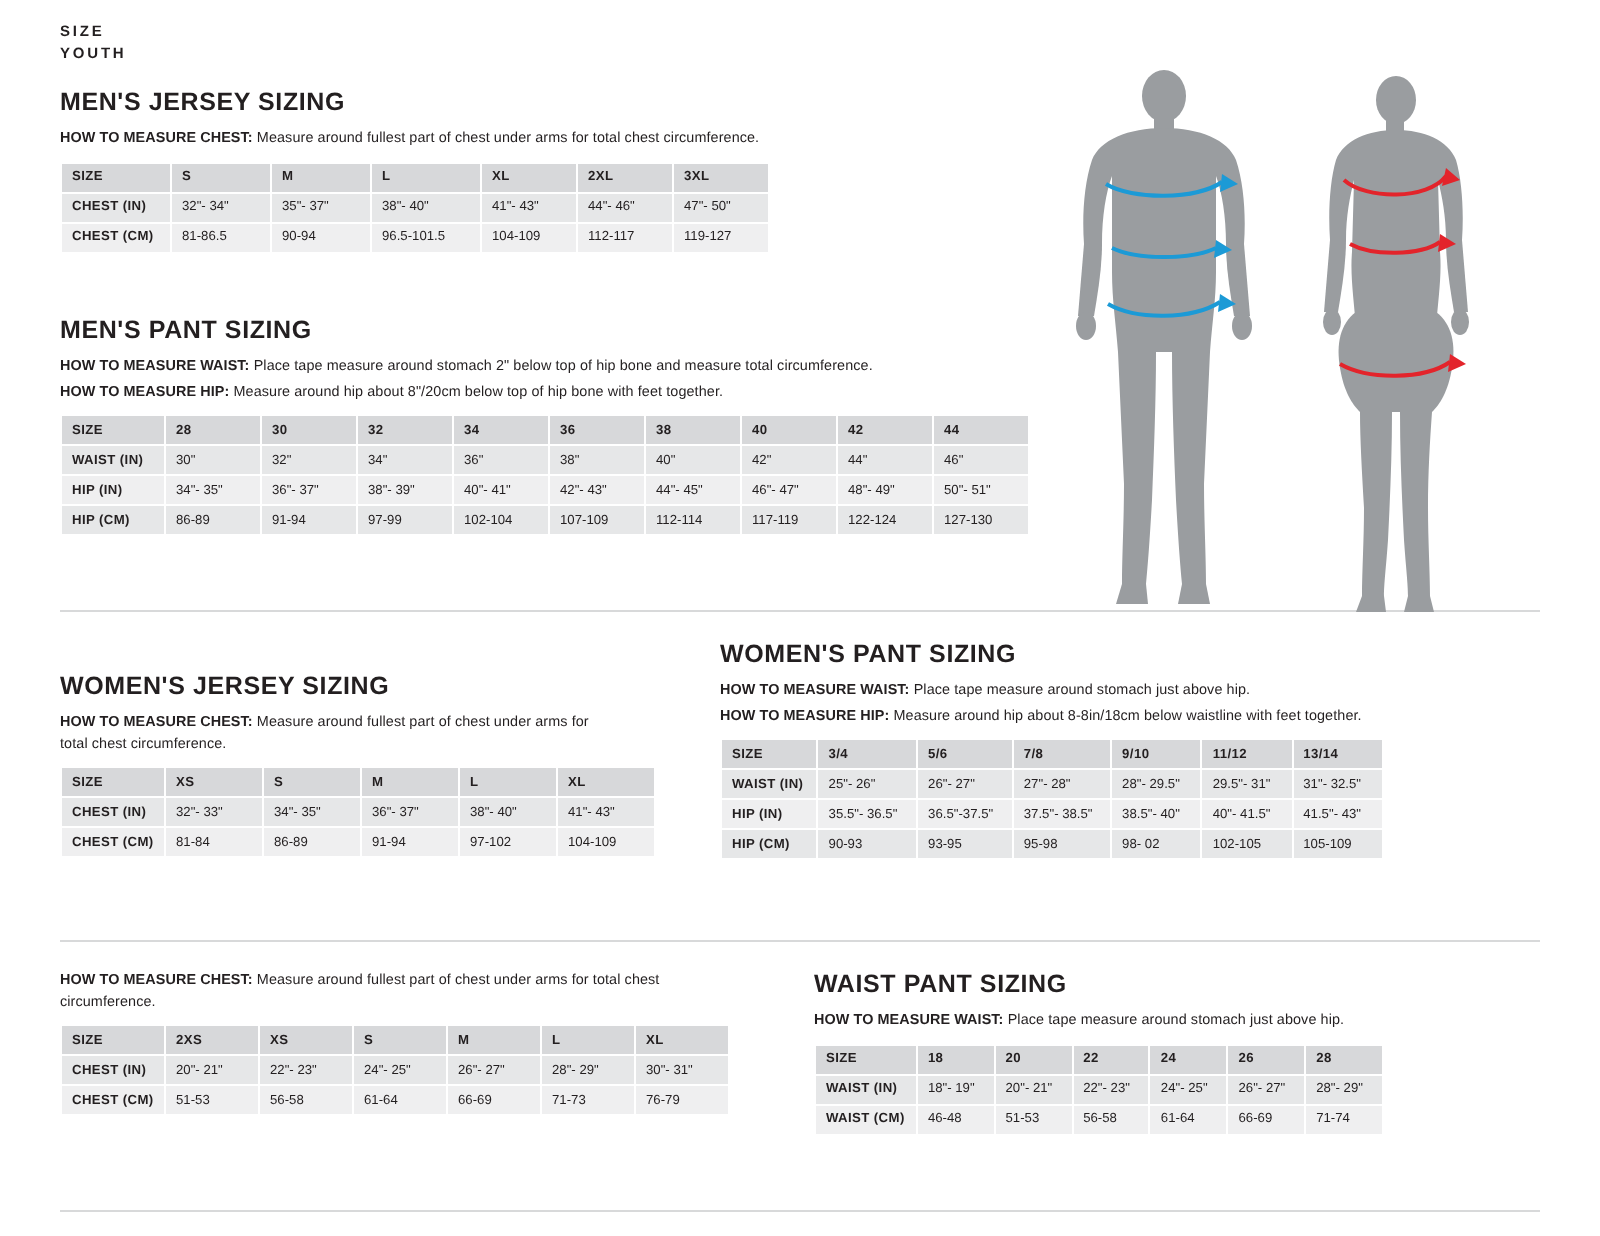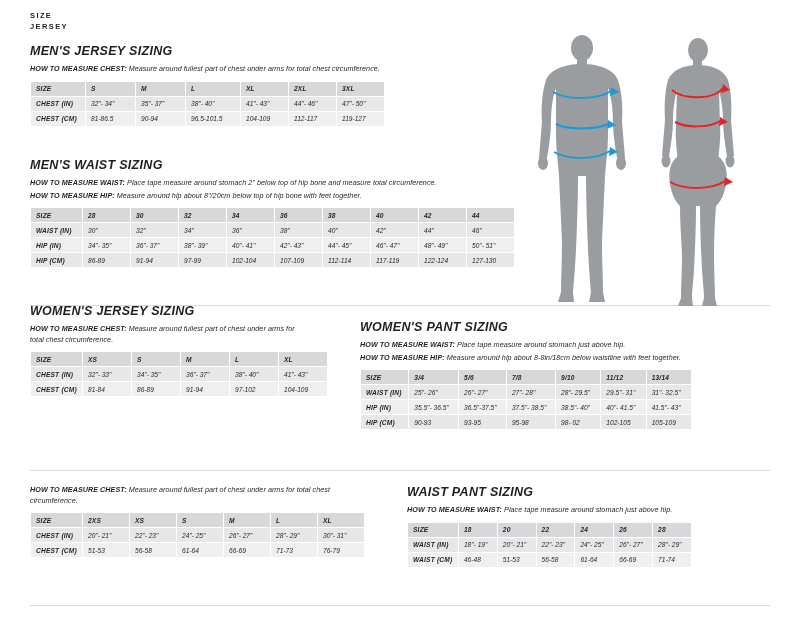--- a/index.html
+++ b/index.html
@@ -64,41 +64,41 @@
   
   .divider {
     position: absolute;
     height: 1px;
     background: #d8d9da;
     left: 30px;
     width: 740px;
   }
 
   
-  .blk { position: absolute; font-style: italic; }
+  .blk { position: absolute; }
 
   #men-jersey { left: 30px; top: 44px; }
   #men-pant   { left: 30px; top: 158px; }
-  #wom-jersey { left: 30px; top: 304px; }
+  #wom-jersey { left: 30px; top: 336px; }
   #wom-pant   { left: 360px; top: 320px; }
   #youth-jersey { left: 30px; top: 485px; }
   #youth-pant { left: 407px; top: 485px; }
 
   
   .figures { position: absolute; left: 520px; top: 30px; width: 260px; height: 280px; }
   svg { display:block; }
 </style>
 </head>
 <body>
 
 <div class="page">
 
   <div class="doc-label">
     <span>SIZE</span>
-    <span>JERSEY</span>
+    <span>YOUTH</span>
   </div>
 
   <div class="divider" style="top:305px;"></div>
   <div class="divider" style="top:470px;"></div>
   <div class="divider" style="top:605px;"></div>
 
   <div class="blk" id="men-jersey">
     <div class="sec-title">MEN'S JERSEY SIZING</div>
     <div class="howto">
       <b>HOW TO MEASURE CHEST:</b>
@@ -142,21 +142,21 @@
               <td>104-109</td>
               <td>112-117</td>
               <td>119-127</td>
             </tr>
           </tbody>
         </table>
       </div>
   </div>
 
   <div class="blk" id="men-pant">
-    <div class="sec-title">MEN'S WAIST SIZING</div>
+    <div class="sec-title">MEN'S PANT SIZING</div>
     <div class="howto">
       <b>HOW TO MEASURE WAIST:</b>
       <span>Place tape measure around stomach 2" below top of hip bone and measure total circumference.</span>
     </div>
     <div class="howto">
       <b>HOW TO MEASURE HIP:</b>
       <span>Measure around hip about 8"/20cm below top of hip bone with feet together.</span>
     </div>
     <div>
         <table class="sz">

